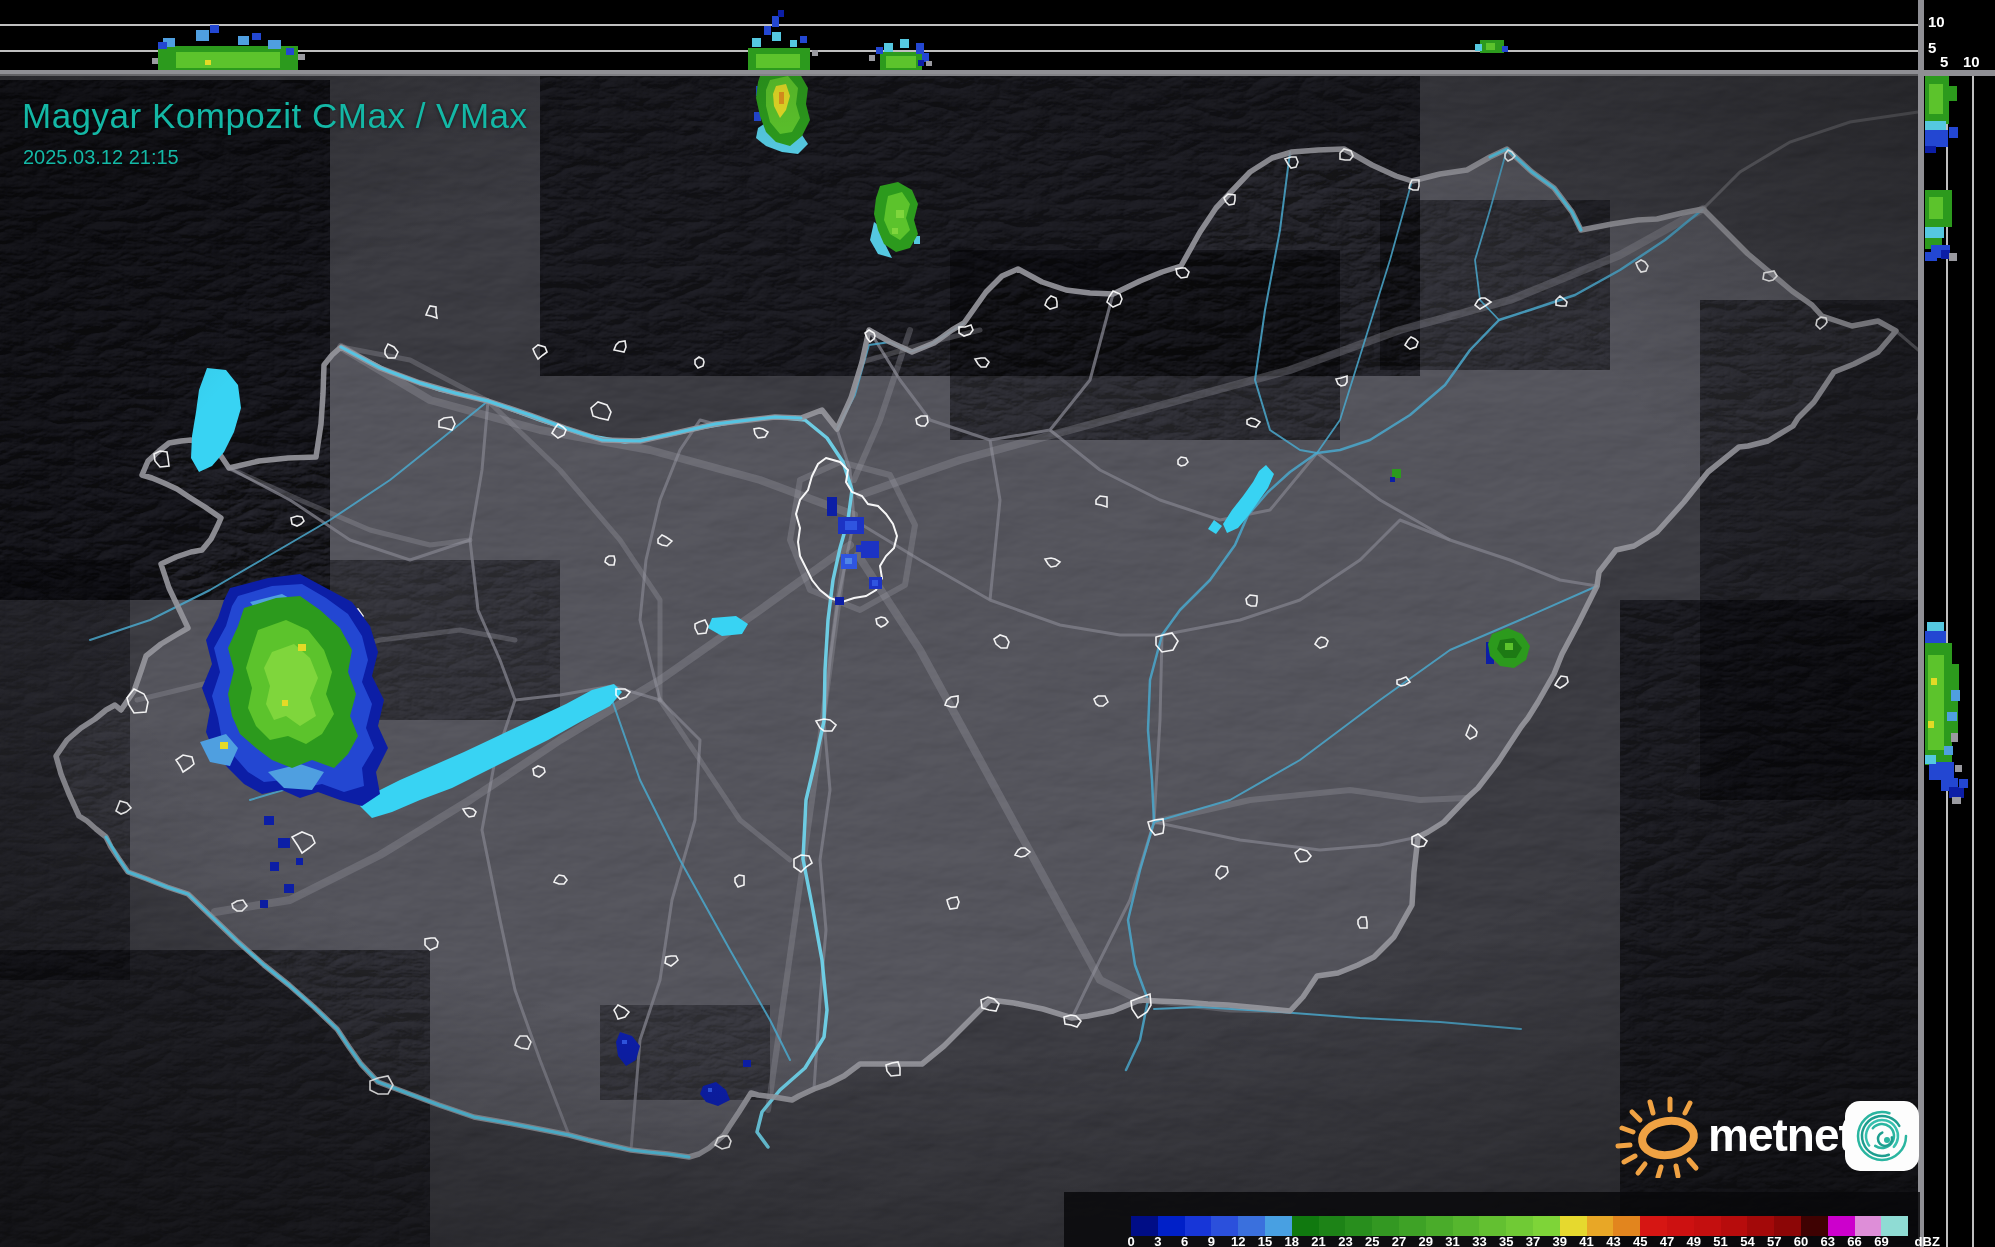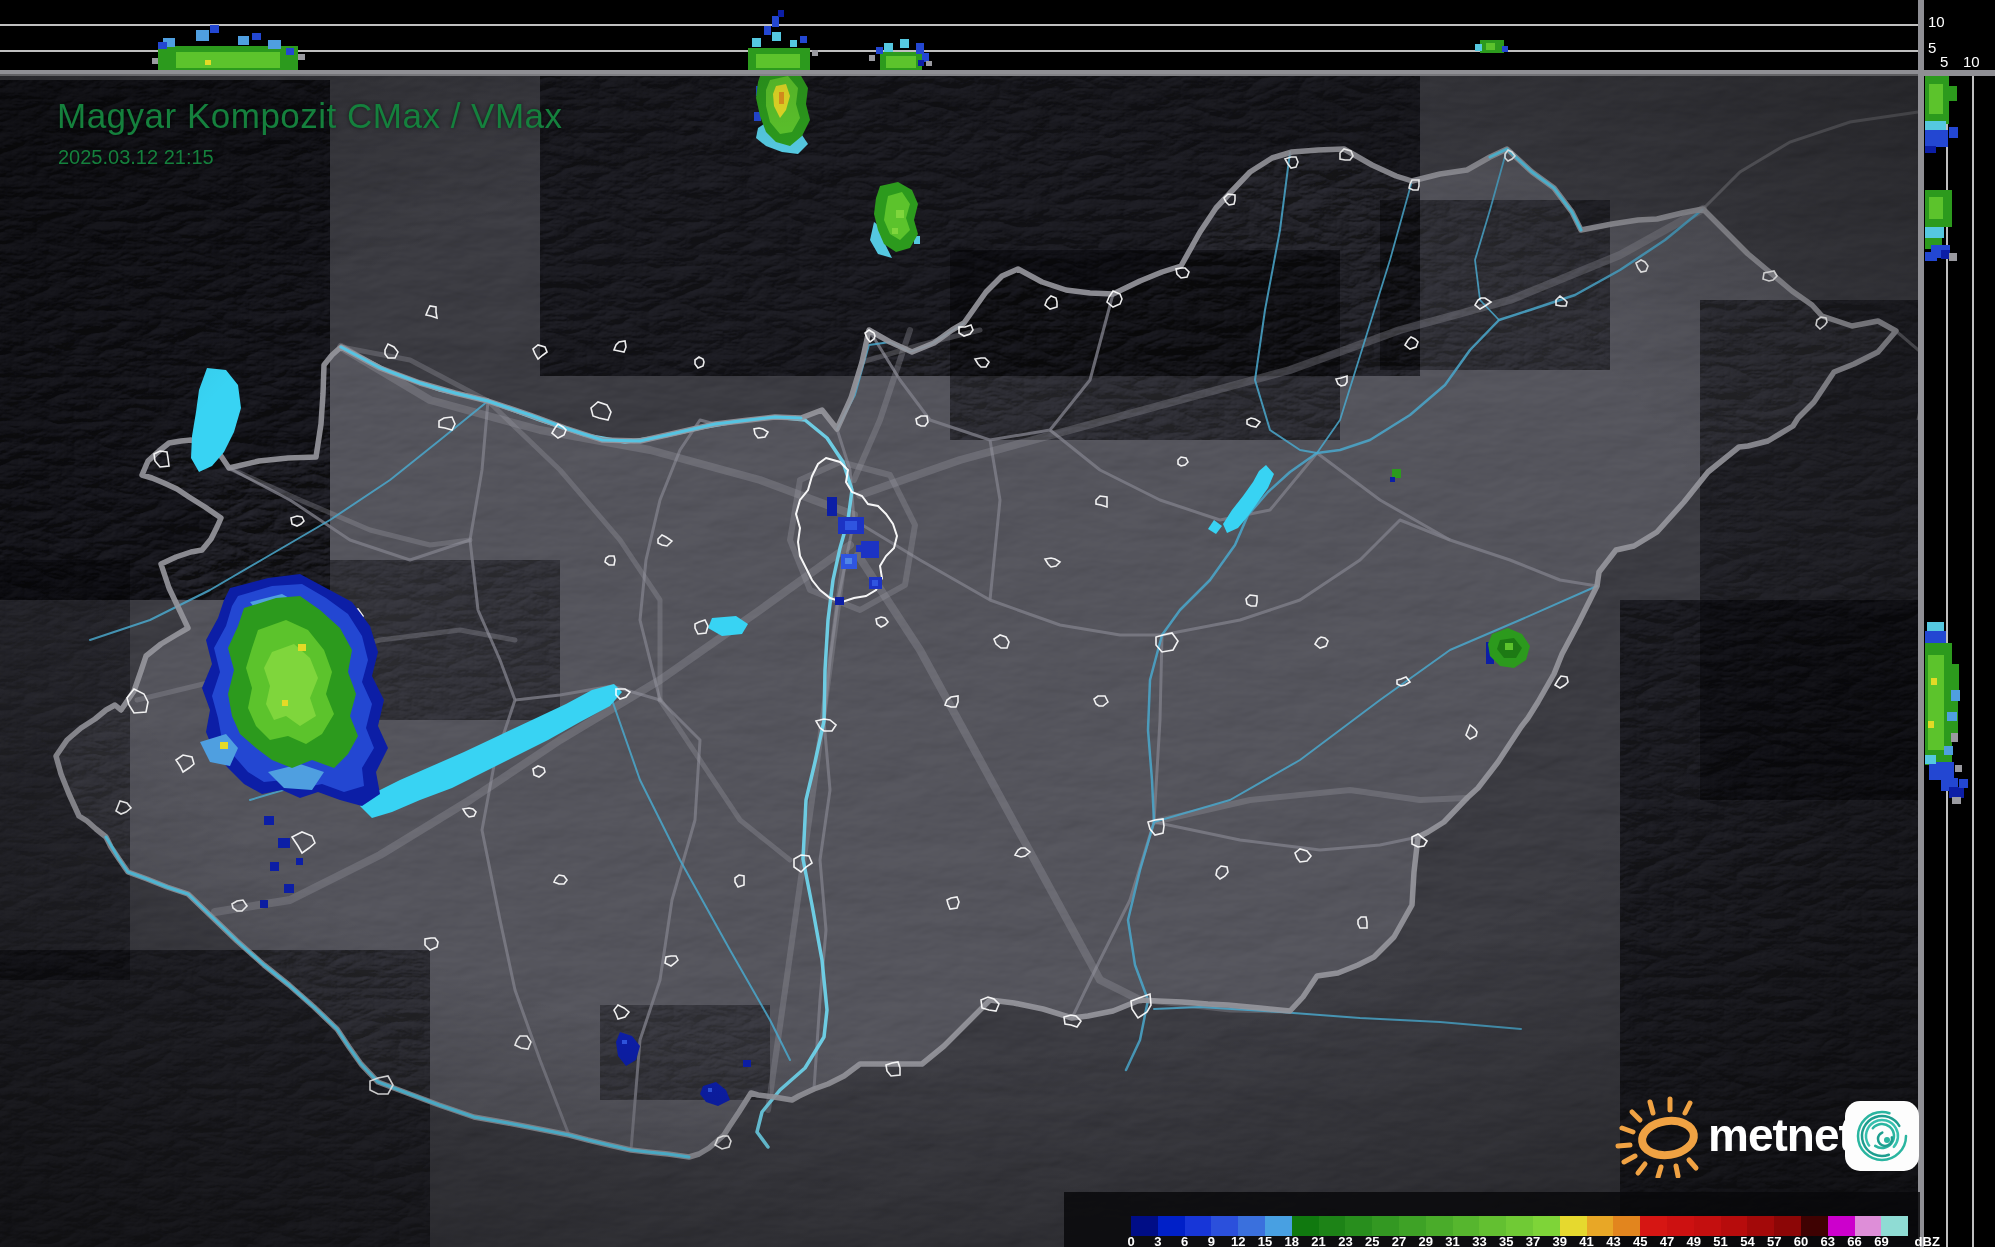--- a/index.html
+++ b/index.html
@@ -1,23 +1,23 @@
 <!DOCTYPE html>
 <html><head>
 <meta charset="utf-8">
 <style>
   html,body{margin:0;padding:0;background:#000;}
   #stage{position:relative;width:1995px;height:1247px;overflow:hidden;background:#0a0a0c;
          font-family:"Liberation Sans","DejaVu Sans",sans-serif;}
   #map-svg{position:absolute;left:0;top:0;}
-  .lbl{position:absolute;color:#15803d;margin-left:35px;}
+  .lbl{position:absolute;color:#14b8a6;}
   #title{left:22px;top:96px;font-size:35px;letter-spacing:.5px;
          text-shadow:0 0 4px rgba(0,0,0,.6);}
   #timestamp{left:23px;top:146px;font-size:20px;text-shadow:0 0 3px rgba(0,0,0,.6);}
-  .axis-lbl{font-size:15px;font-weight:normal;color:#fff;}
+  .axis-lbl{font-size:15px;font-weight:bold;color:#fff;}
   #vignette{position:absolute;left:0;top:74px;width:1918px;height:1173px;pointer-events:none;
      background:radial-gradient(ellipse 75% 70% at 48% 45%, rgba(0,0,0,0) 55%, rgba(0,0,0,.42) 100%);}
   #colorbar-panel{position:absolute;left:1064px;top:1192px;width:856px;height:55px;
      background:rgba(8,8,11,.84);}
   .cb-cell{position:absolute;top:24px;height:20px;}
   .cb-tick{position:absolute;top:42px;width:30px;margin-left:-15px;text-align:center;
      color:#fff;font-size:13px;font-weight:bold;}
   #logo{position:absolute;left:1612px;top:1094px;width:320px;height:84px;}
   #logo-text{position:absolute;left:96px;top:14px;color:#fff;font-size:46px;font-weight:bold;
      letter-spacing:-1px;}

